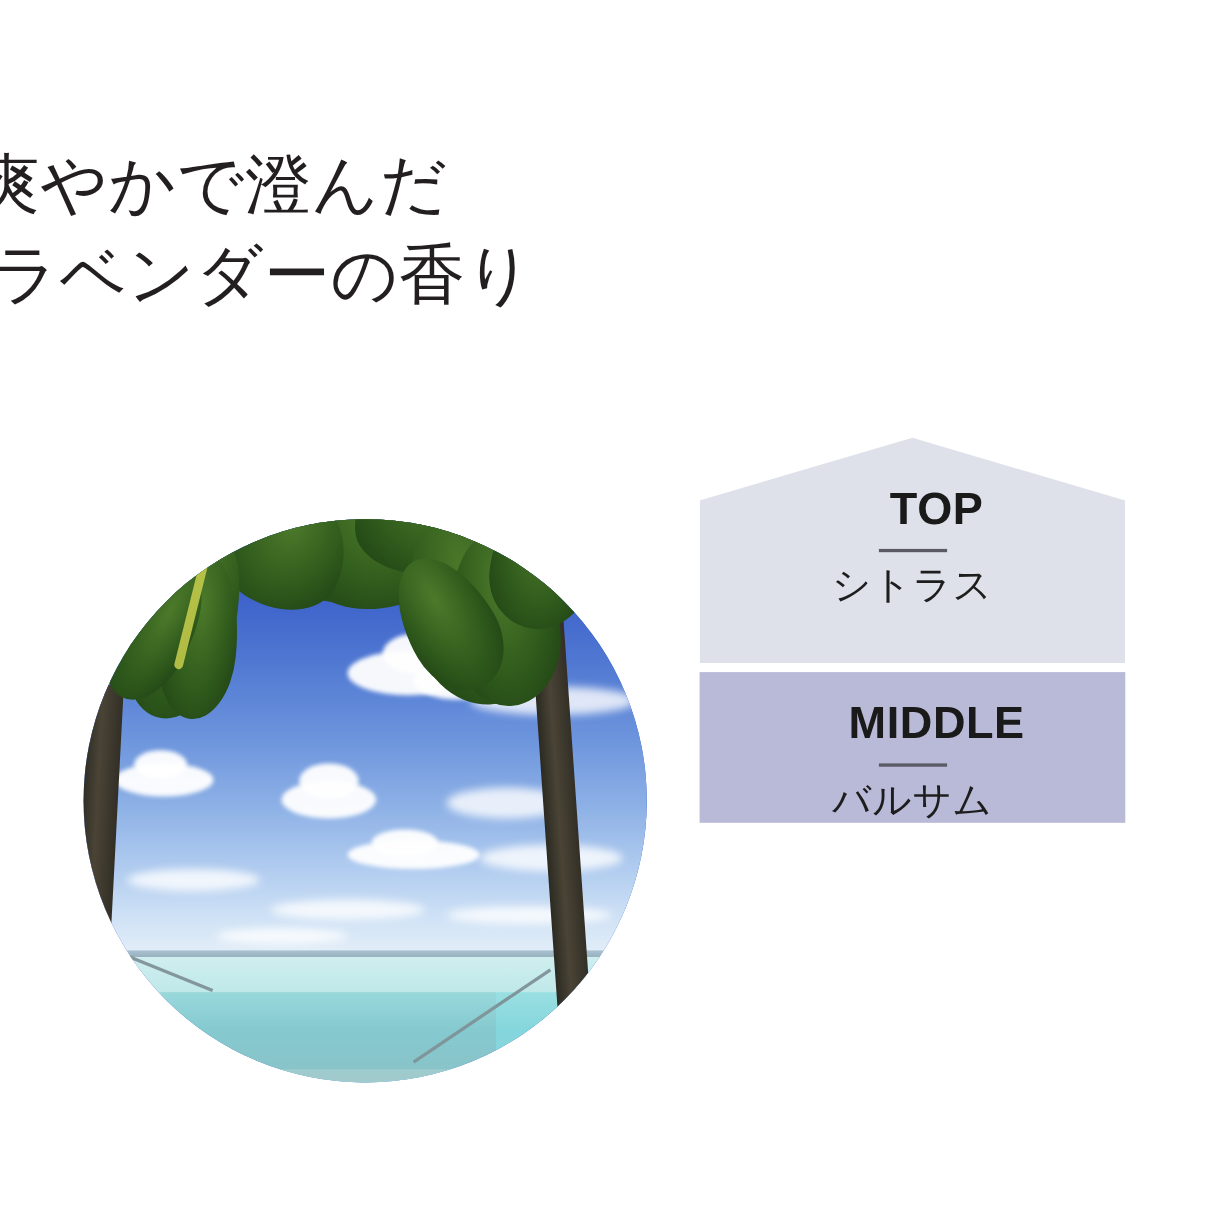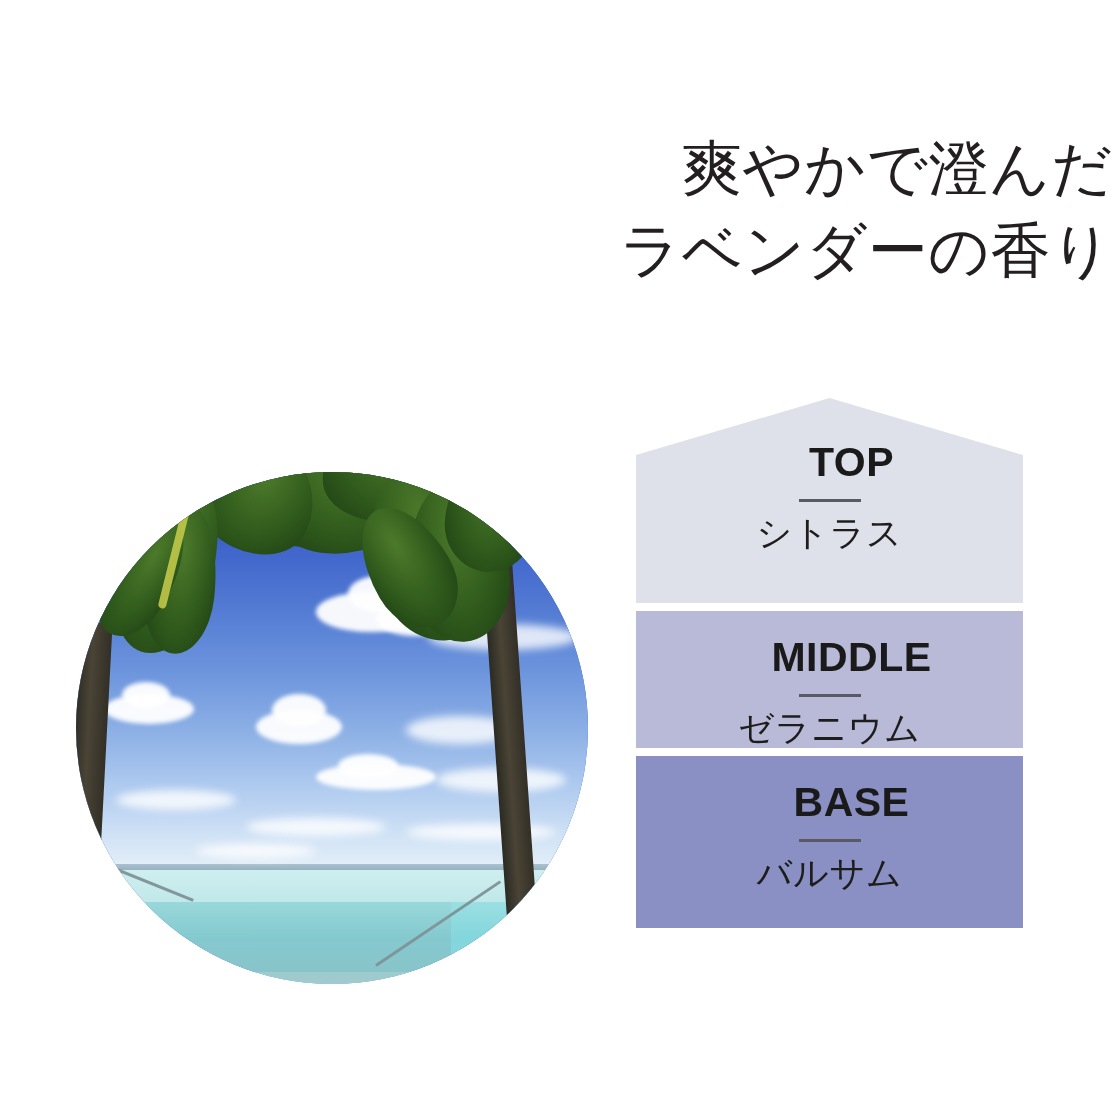--- a/index.html
+++ b/index.html
@@ -9,21 +9,21 @@
     font-family:"Liberation Sans","DejaVu Sans",sans-serif;
     overflow:hidden;
     position:relative;
   }
 
   
   .headline{
     position:absolute;
     left:0; top:128px;
     width:1113px;
-    text-align:right;
+    text-align:left;
     color:#231f20;
     font-family:"DejaVu Sans","Liberation Sans",sans-serif;
     font-size:60px;
     font-weight:400;
     line-height:1.36;
     letter-spacing:0.01em;
   }
   .headline .ln{display:block;}
   .headline .ln1{margin-left:-24px;}
   .headline .ln2{margin-left:-8px;}
@@ -241,22 +241,17 @@
 
   <div class="note note-top">
     <div class="note-title">TOP</div>
     <div class="note-rule"></div>
     <div class="note-sub">シトラス</div>
   </div>
 
   <div class="note note-middle">
     <div class="note-title">MIDDLE</div>
     <div class="note-rule"></div>
-    <div class="note-sub">ゼラニウム</div>
-  </div>
-
-  <div class="note note-base">
-    <div class="note-title">BASE</div>
-    <div class="note-rule"></div>
     <div class="note-sub">バルサム</div>
   </div>
 
+
 </div>
 
 </body></html>

